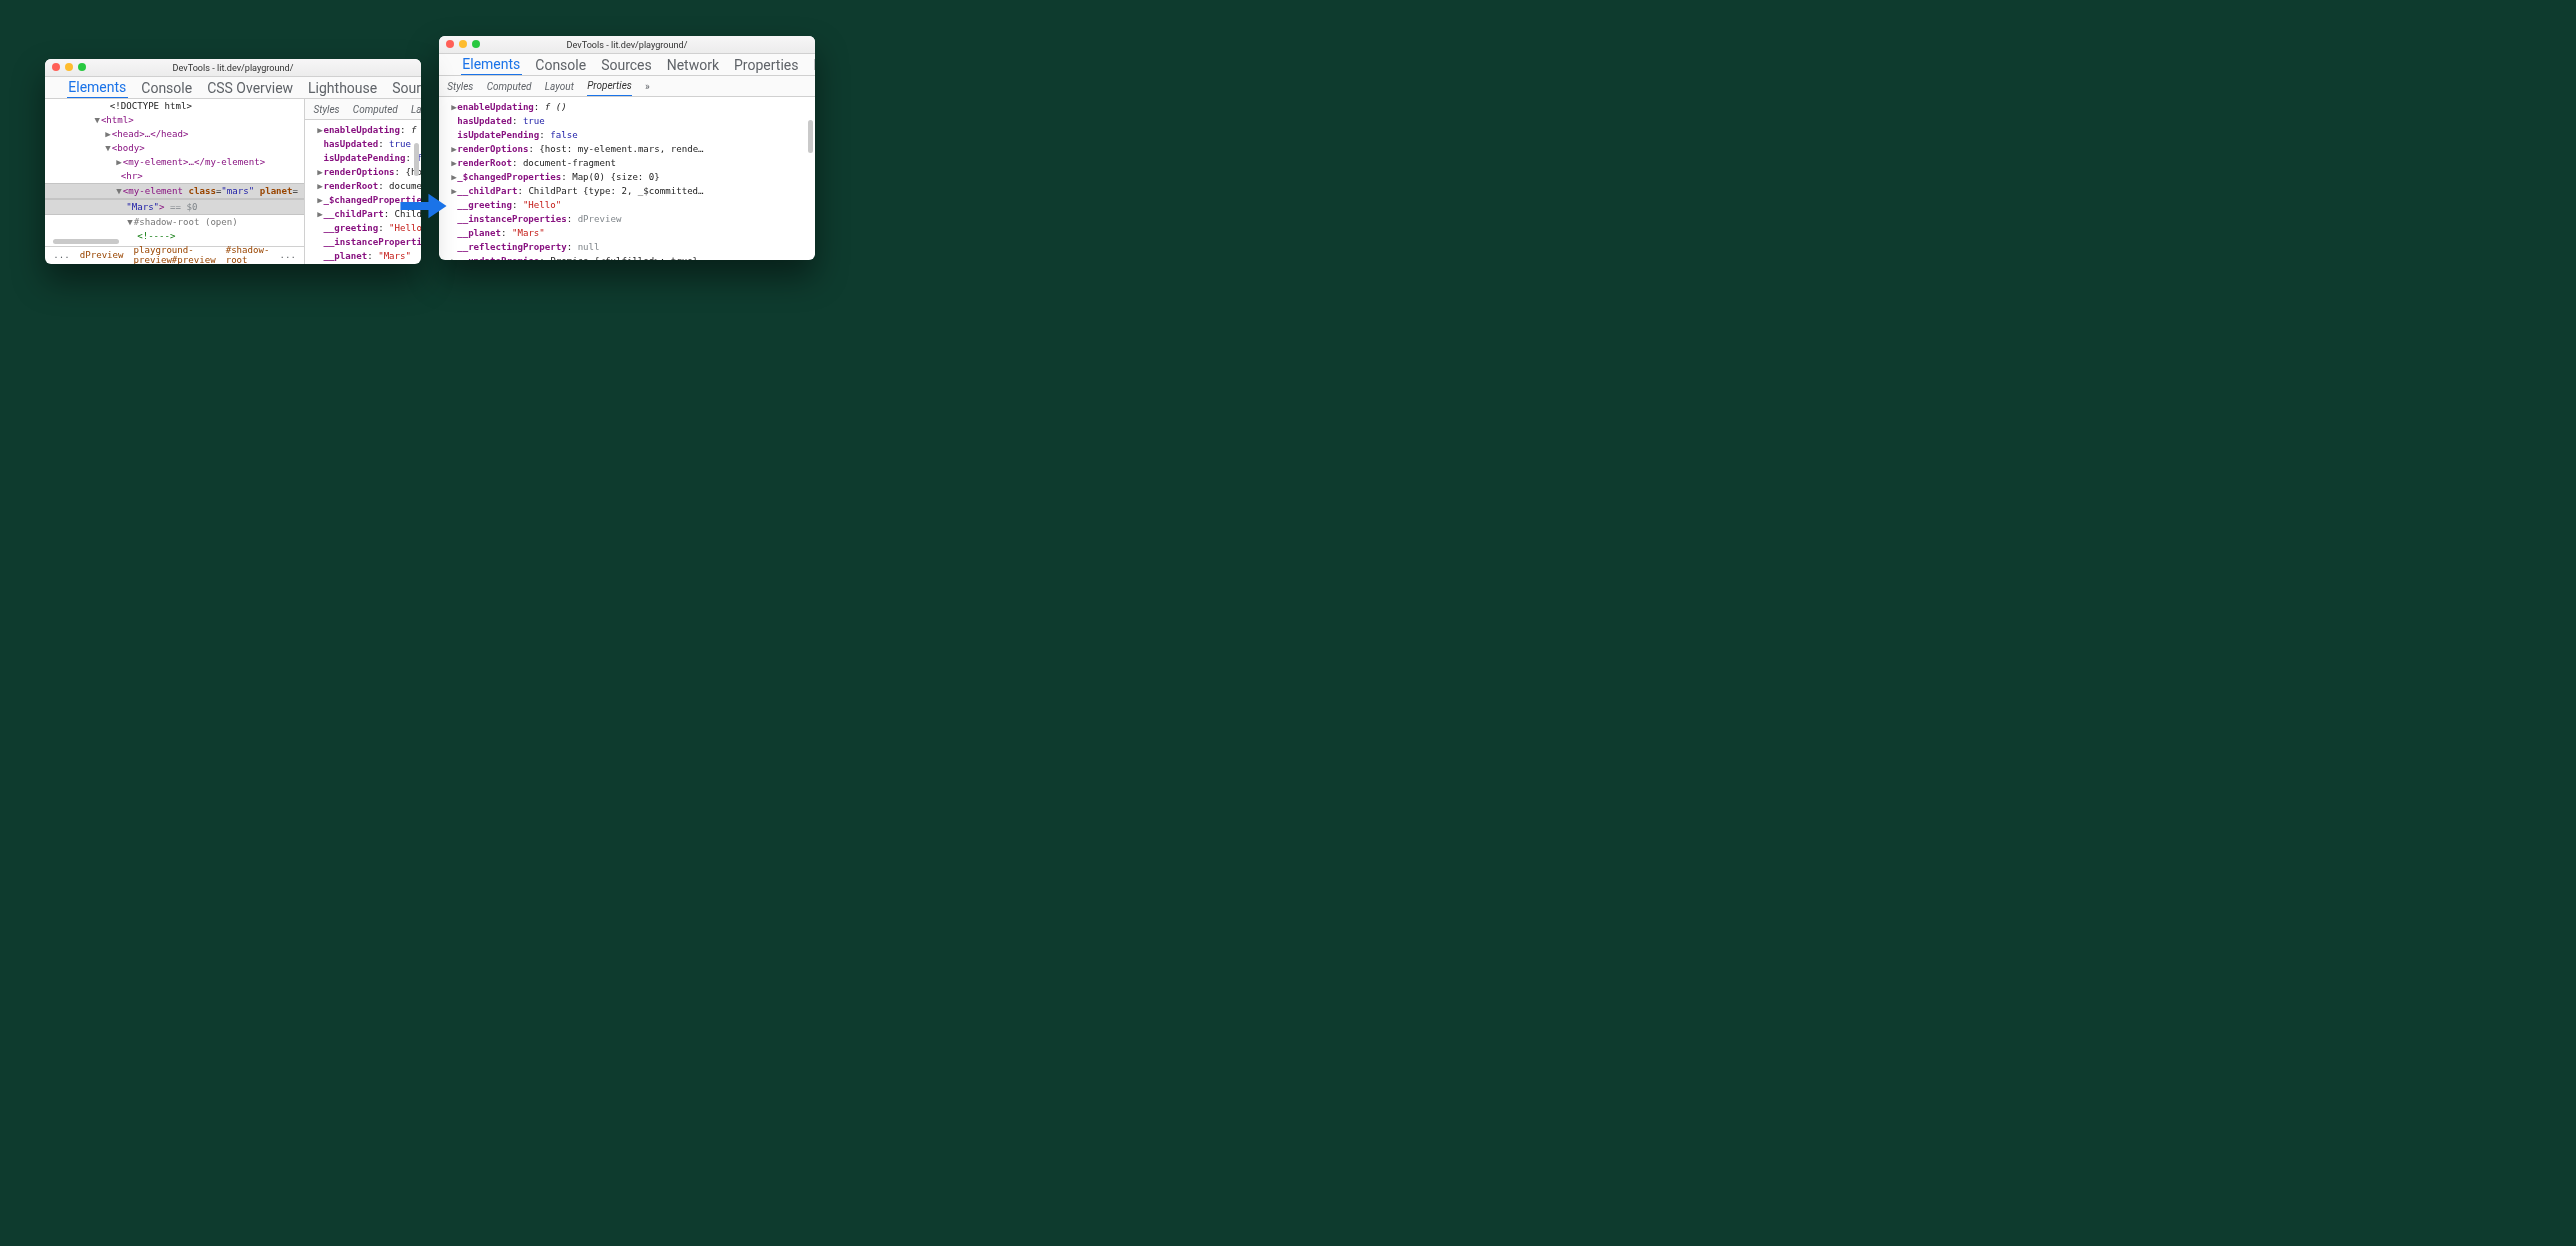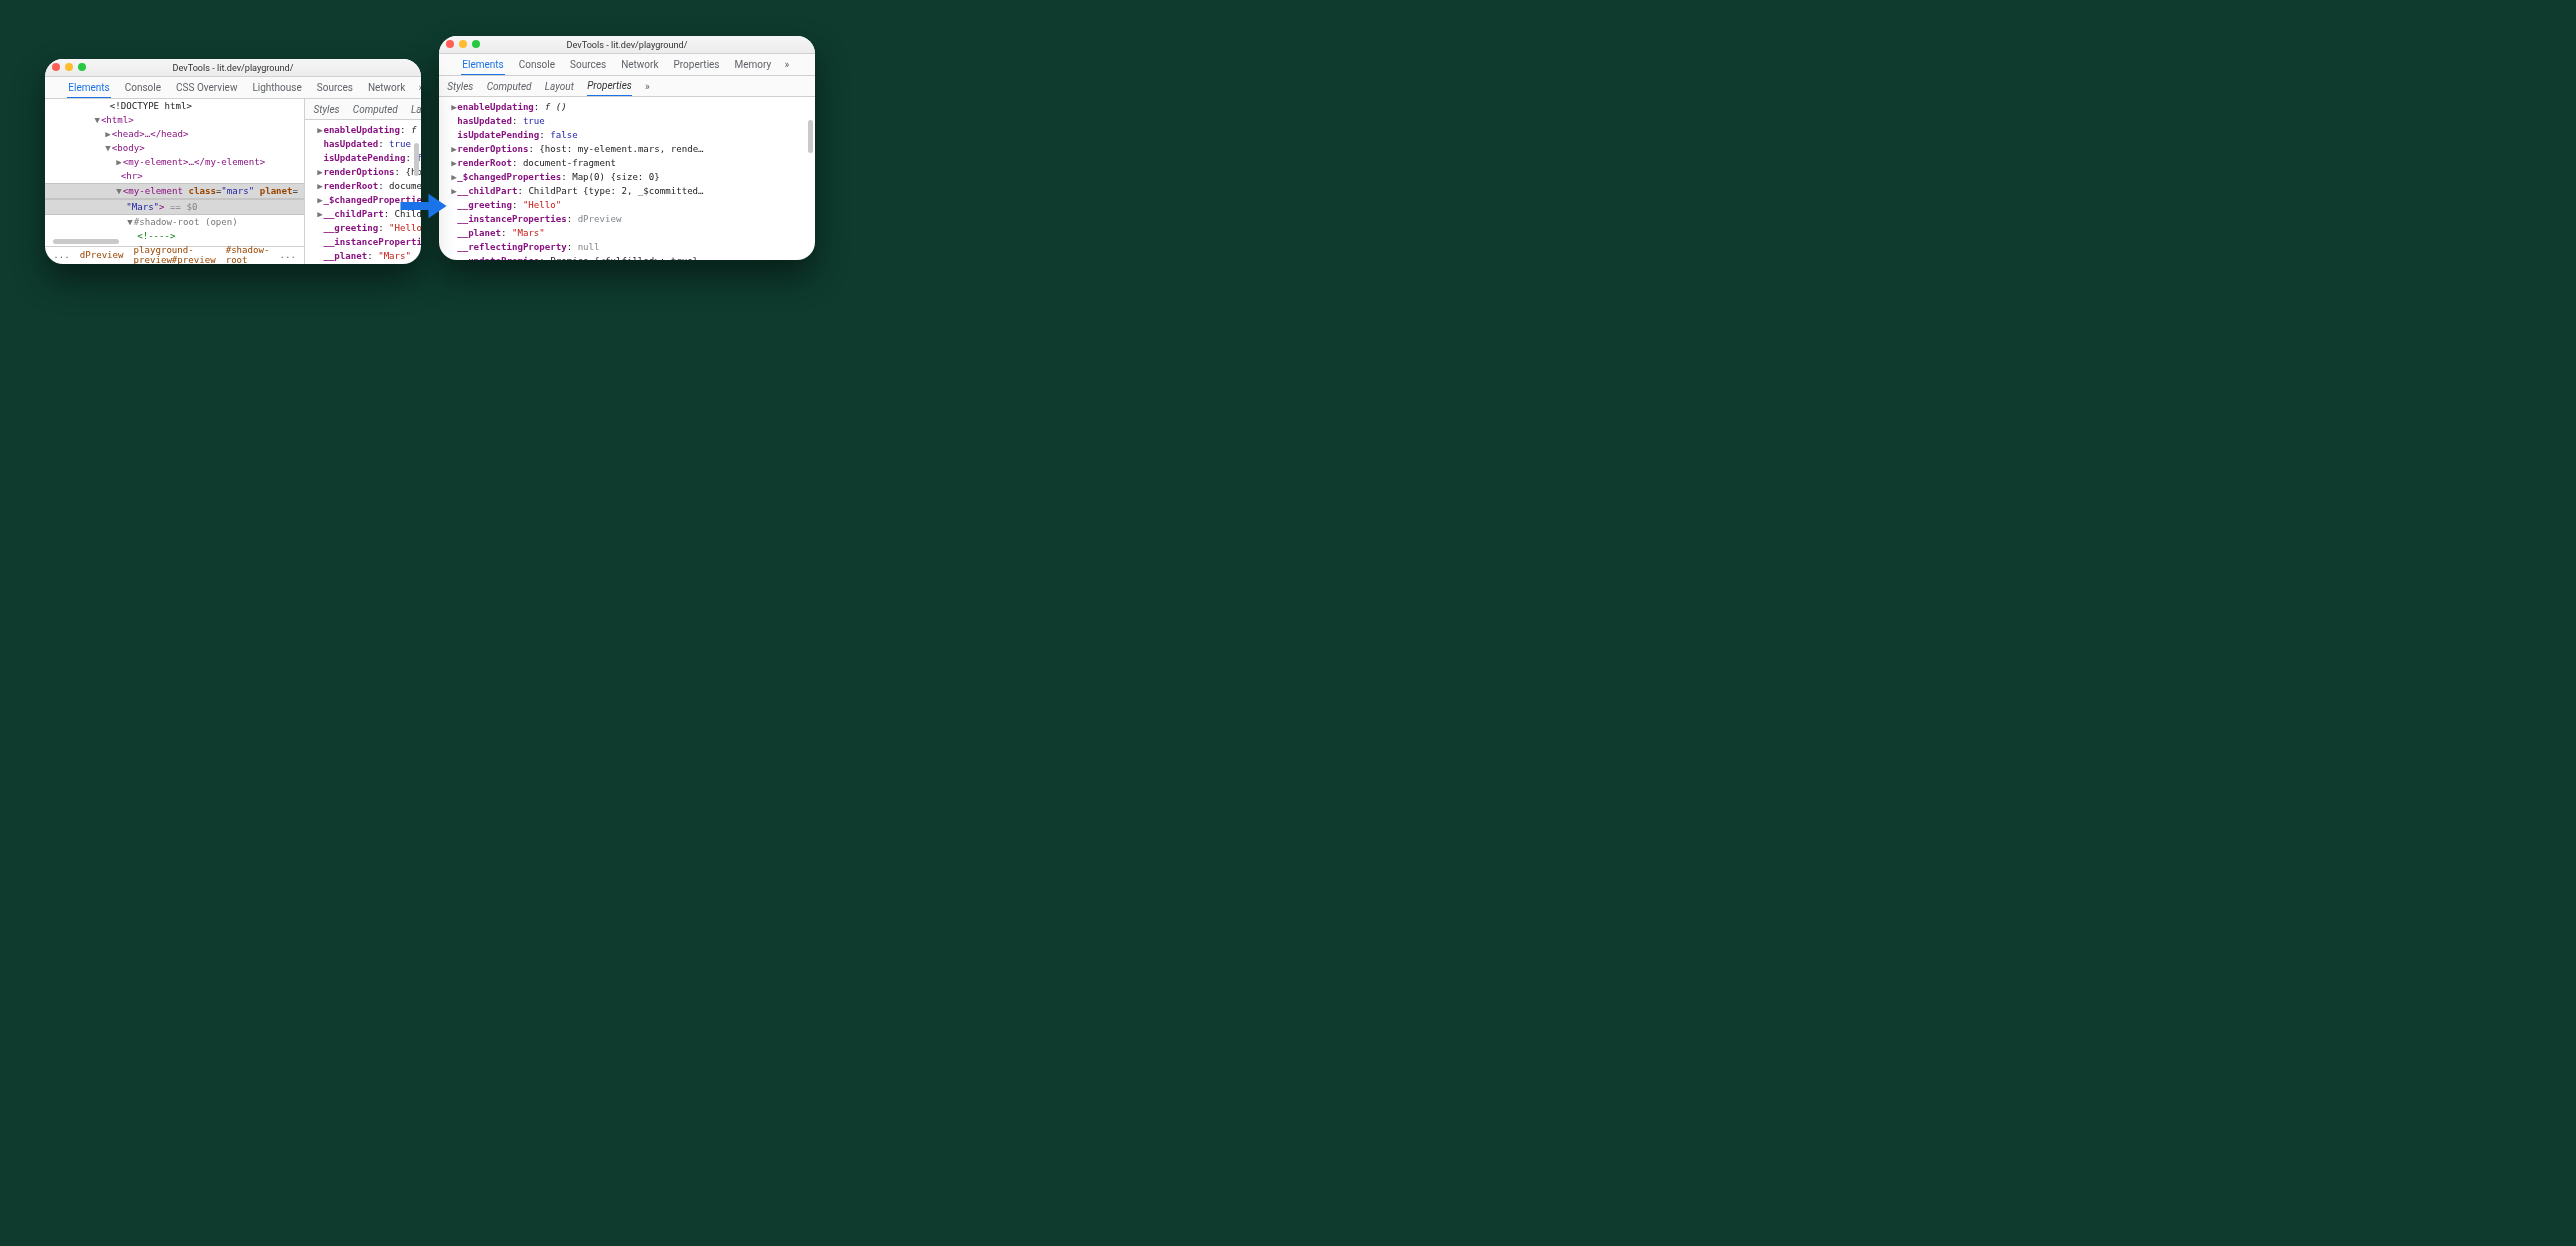--- a/index.html
+++ b/index.html
@@ -7,21 +7,21 @@
     background: #0e3b2e;
     font-family: -apple-system, BlinkMacSystemFont, "Segoe UI", Roboto, sans-serif;
     width: 1288px;
     height: 623px;
     position: relative;
     font-size: 10.8px;
   }
   .window {
     position: absolute;
     background: #fff;
-    border-radius: 18px;
+    border-radius: 6px;
     box-shadow: 0 16.6px 33px rgba(0,0,0,0.45);
     overflow: hidden;
     display: flex;
     flex-direction: column;
   }
   .win-left  { left: 45px;  top: 59px; width: 376px; height: 205px; }
   .win-right { left: 439px; top: 36px; width: 376px; height: 224px; }
 
   
   .titlebar {
@@ -42,21 +42,21 @@
   .dot.green  { background:#28c840; }
 
   
   .toolbar {
     height: 21.6px;
     border-bottom: 0.8px solid #d0d0d0;
     display: flex;
     align-items: center;
     padding: 0 5px;
     gap: 8.3px;
-    font-size: 10px;
+    font-size: 14px;
     color: #5f6368;
     background: #fafafa;
     white-space: nowrap;
   }
   .toolbar .icon { width:11.6px; height:11.6px; display:inline-flex; align-items:center; justify-content:center; }
   .toolbar .spacer { flex: 1; }
   .panel-tabs { display:flex; gap:11.6px; align-items:center; height:100%; }
   .panel-tab { color:#5f6368; padding:0 1.7px; height:100%; display:flex; align-items:center; cursor:pointer; }
   .panel-tab.active { color:#1a73e8; border-bottom:1.7px solid #1a73e8; }
 

